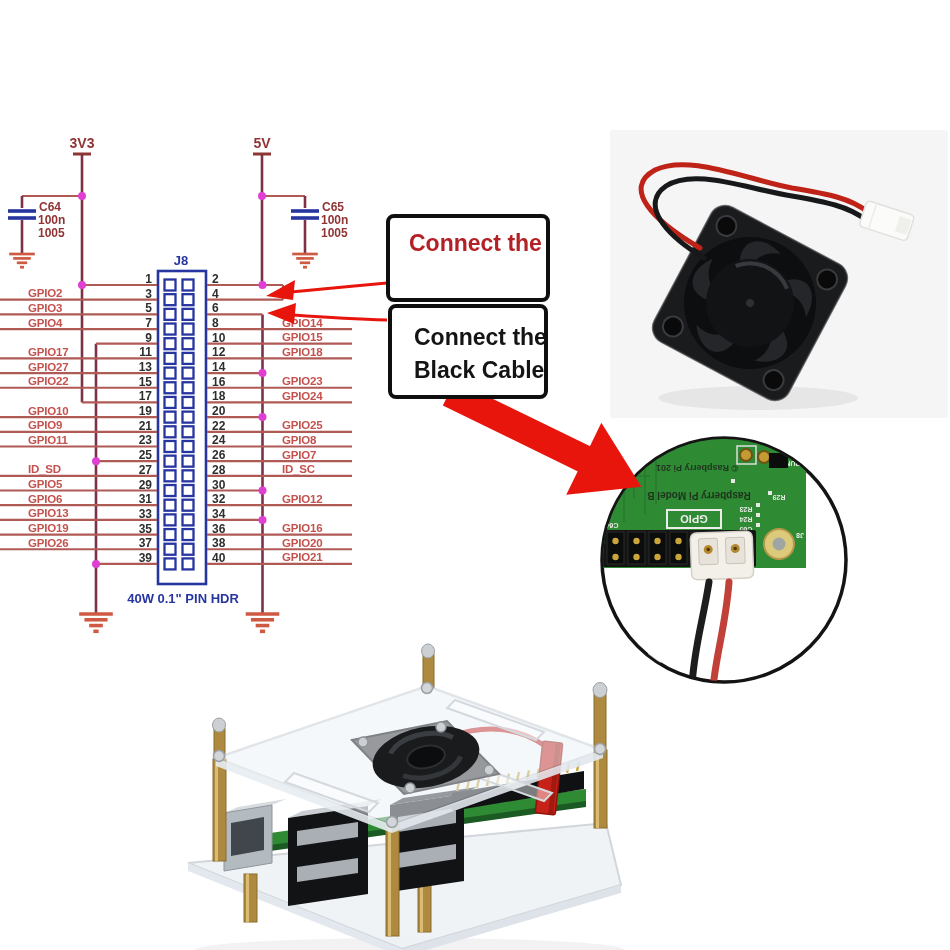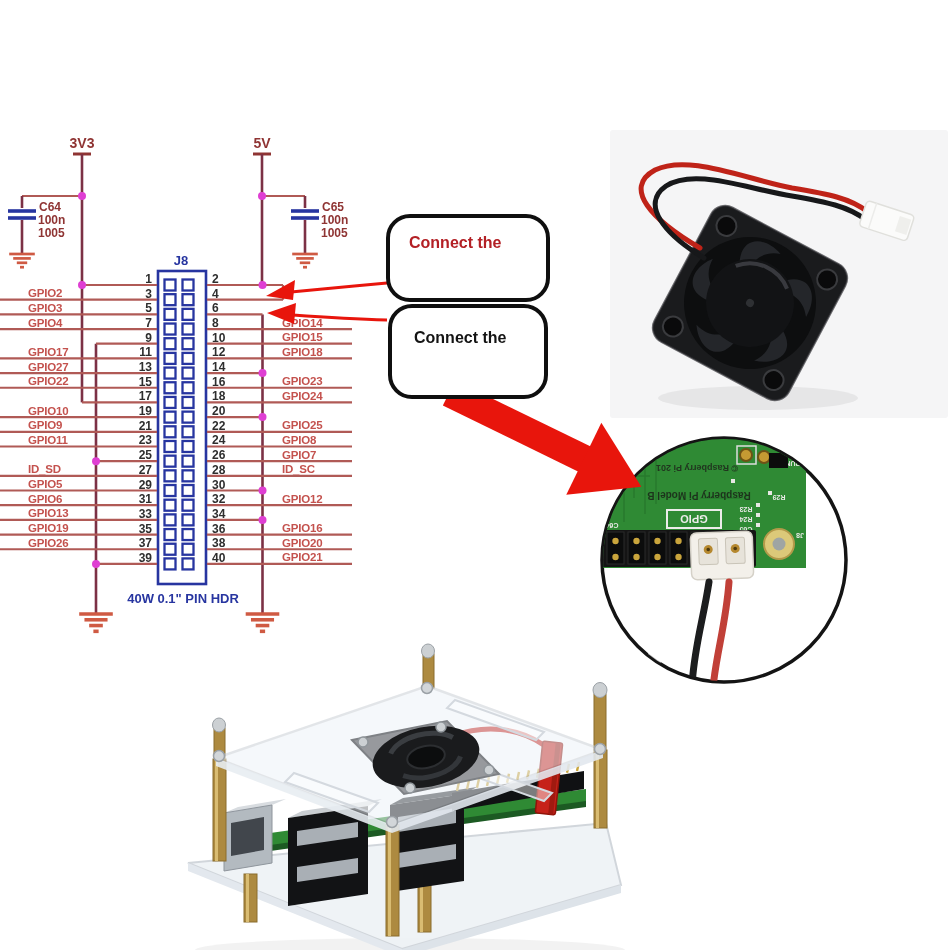--- a/index.html
+++ b/index.html
@@ -22,22 +22,22 @@
   .gpio-lbl{font:bold 11.5px "Liberation Sans",sans-serif;fill:var(--c-redlbl);letter-spacing:-0.2px;}
   .pin-num{font:bold 12px "Liberation Sans",sans-serif;fill:#2e2e2e;}
 
   
   .silk{font:bold 9px "Liberation Sans",sans-serif;fill:#21361f;}
   .silk2{font:bold 10px "Liberation Sans",sans-serif;fill:#1d331c;}
   .silk-w{font:bold 7px "Liberation Sans",sans-serif;fill:#e9e9e6;}
   .silk-gpio{font:bold 11px "Liberation Sans",sans-serif;fill:#ececea;}
 
   
-  .callout{position:absolute;background:#fff;border:4px solid #0f0f0f;border-radius:24px;
-           font-weight:bold;font-size:16px;box-sizing:border-box;z-index:5;}
+  .callout{position:absolute;background:#fff;border:4px solid #0f0f0f;border-radius:8px;
+           font-weight:bold;font-size:23px;box-sizing:border-box;z-index:5;}
   .callout div{white-space:nowrap;}
   #callout-red{left:386px;top:178px;width:164px;height:88px;padding:9px 6px 6px 19px;
                color:var(--c-calloutred);line-height:32px;}
   #callout-black{left:388px;top:268px;width:160px;height:95px;padding:13px 6px 6px 22px;
                color:#141414;line-height:33px;}
   .arrowfill{fill:var(--c-arrow);}
   .arrowline{stroke:var(--c-arrow);stroke-width:3;fill:none;}
 </style>
 </head>
 <body>
@@ -499,15 +499,16 @@
       <polygon class="arrowfill" points="150,-40 150,40 214,0"></polygon>
     </g>
   </g>
 </svg>
 
 <div class="callout" id="callout-red">
   <div>Connect the</div>
 </div>
 <div class="callout" id="callout-black">
   <div>Connect the</div>
+  <div>Black Cable</div>
 </div>
 
 </div>
 
 </body></html>

